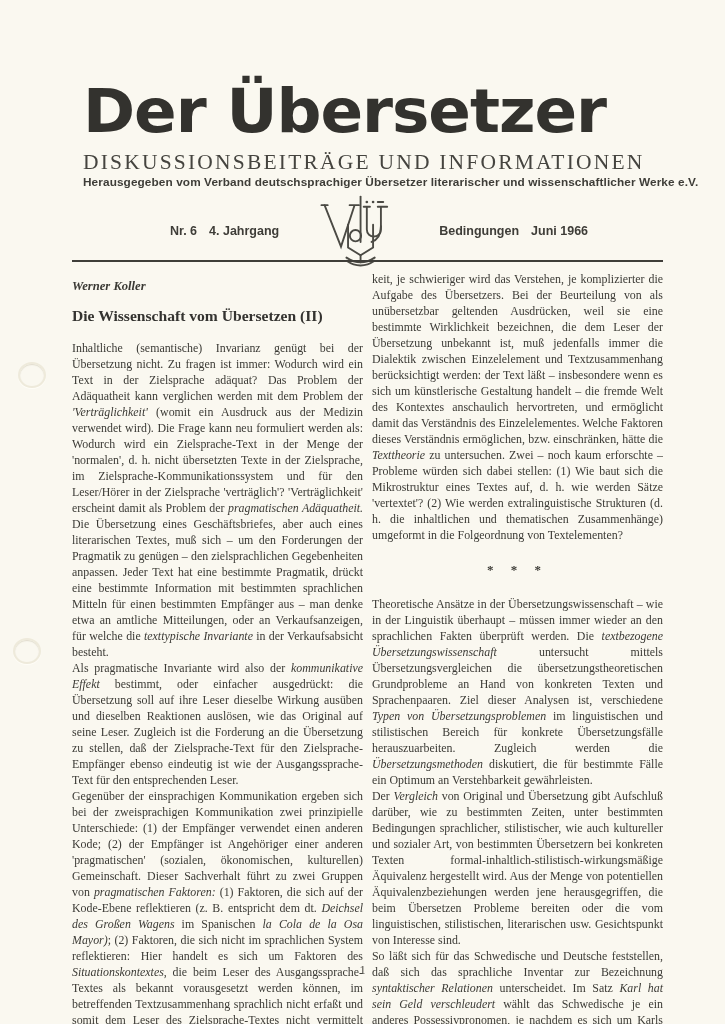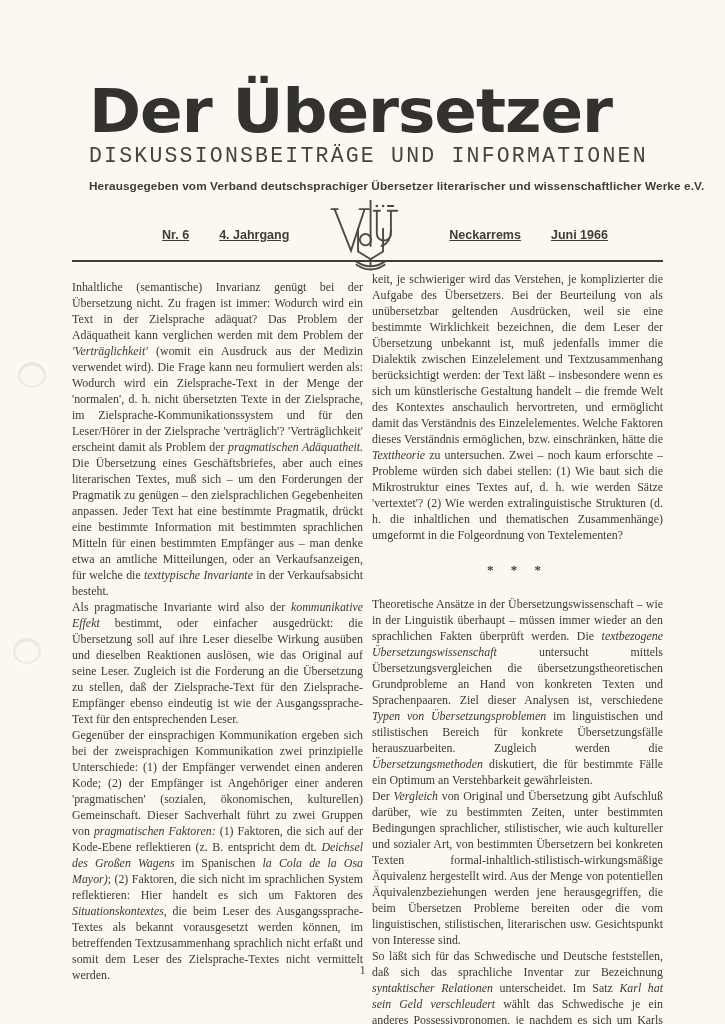--- a/index.html
+++ b/index.html
@@ -2,39 +2,39 @@
 <html lang="de"><head>
 <meta charset="utf-8">
 <style>
   html,body{margin:0;padding:0;}
   body{background:#e8e6df;font-family:"Liberation Serif",serif;}
   .page{
     position:relative;width:725px;height:1024px;margin:0 auto;
     background:#faf8f0;overflow:hidden;color:#3a3934;
   }
   
-  .masthead{position:absolute;left:89px;top:80px;width:592px;}
+  .masthead{position:absolute;left:83px;top:80px;width:592px;}
   .mast-title{
     font-family:"DejaVu Sans",sans-serif;font-weight:bold;
     font-size:61px;line-height:1;letter-spacing:-1px;color:#33322e;
     transform:scaleX(1.03);transform-origin:left center;white-space:nowrap;
   }
   .mast-subtitle{
-    font-family:Liberation Mono, monospace;font-size:21.5px;
-    letter-spacing:2.2px;color:#45443f;margin-top:3px;white-space:nowrap;
+    font-family:Liberation Serif, serif;font-size:21.5px;
+    letter-spacing:2.2px;color:#45443f;margin-top:9px;white-space:nowrap;
   }
   .mast-publisher{
     font-family:"Liberation Sans",sans-serif;font-size:11.8px;font-weight:bold;
-    color:#3e3d38;margin-top:11px;white-space:nowrap;letter-spacing:.1px;
+    color:#3e3d38;white-space:nowrap;letter-spacing:.1px;
   }
   .issue-row{
     margin-top:6px;display:flex;align-items:center;justify-content:center;
     font-family:"Liberation Sans",sans-serif;font-size:12.5px;font-weight:bold;color:#3e3d38;
   }
-  .issue-left,.issue-right{display:flex;gap:30px;white-space:nowrap;text-decoration:underline;}
+  .issue-left,.issue-right{display:flex;gap:12px;white-space:nowrap;}
   .issue-left{margin-right:36px;}
   .issue-right{margin-left:36px;}
   .logo-box{width:88px;height:72px;flex:0 0 auto;}
   .mast-rule{position:absolute;left:72px;width:591px;top:260px;height:2px;background:#3f3e39;}
   
   .col{position:absolute;width:291px;text-align:justify;}
   .col-left{left:72px;top:279px;}
   .col-right{left:372px;top:271px;}
   .byline{font-size:12.6px;font-weight:bold;font-style:italic;color:#3a3934;}
   .article-title{font-size:15.6px;font-weight:bold;color:#343330;margin:13px 0 15px;text-align:left;}
@@ -85,29 +85,31 @@
           <path d="M74,15 L86,15"></path>
           <path d="M60,16 L60,44 C60,56 78,56 78,44 L78,16"></path>
           <path d="M78,40 C78,52 72,58 66,60"></path>
 
           <path d="M34,80 C46,88 58,88 70,80"></path>
           <path d="M34,84 C46,92 58,92 70,84"></path>
           <path d="M52,77 L52,86"></path>
         </svg>
       </div>
       <div class="issue-right">
-        <span>Neckarrems</span>
+        <span>Bedingungen</span>
         <span>Juni 1966</span>
       </div>
     </div>
   </header>
 
   <div class="mast-rule"></div>
 
   <section class="col col-left">
+    <div class="byline">Werner Koller</div>
+    <h1 class="article-title">Die Wissenschaft vom Übersetzen (II)</h1>
     <div>
         <p class="body-p">Inhaltliche (semantische) Invarianz genügt bei der Übersetzung nicht. Zu fragen ist immer: Wodurch wird ein Text in der Zielsprache adäquat? Das Problem der Adäquatheit kann verglichen werden mit dem Problem der <i>'Verträglichkeit'</i> (womit ein Ausdruck aus der Medizin verwendet wird). Die Frage kann neu formuliert werden als: Wodurch wird ein Zielsprache-Text in der Menge der 'normalen', d. h. nicht übersetzten Texte in der Zielsprache, im Zielsprache-Kommunikationssystem und für den Leser/Hörer in der Zielsprache 'verträglich'? 'Verträglichkeit' erscheint damit als Problem der <i>pragmatischen Adäquatheit.</i> Die Übersetzung eines Geschäftsbriefes, aber auch eines literarischen Textes, muß sich – um den Forderungen der Pragmatik zu genügen – den zielsprachlichen Gegebenheiten anpassen. Jeder Text hat eine bestimmte Pragmatik, drückt eine bestimmte Information mit bestimmten sprachlichen Mitteln für einen bestimmten Empfänger aus – man denke etwa an amtliche Mitteilungen, oder an Verkaufsanzeigen, für welche die <i>texttypische Invariante</i> in der Verkaufsabsicht besteht.</p>
         <p class="body-p">Als pragmatische Invariante wird also der <i>kommunikative Effekt</i> bestimmt, oder einfacher ausgedrückt: die Übersetzung soll auf ihre Leser dieselbe Wirkung ausüben und dieselben Reaktionen auslösen, wie das Original auf seine Leser. Zugleich ist die Forderung an die Übersetzung zu stellen, daß der Zielsprache-Text für den Zielsprache-Empfänger ebenso eindeutig ist wie der Ausgangssprache-Text für den entsprechenden Leser.</p>
         <p class="body-p">Gegenüber der einsprachigen Kommunikation ergeben sich bei der zweisprachigen Kommunikation zwei prinzipielle Unterschiede: (1) der Empfänger verwendet einen anderen Kode; (2) der Empfänger ist Angehöriger einer anderen 'pragmatischen' (sozialen, ökonomischen, kulturellen) Gemeinschaft. Dieser Sachverhalt führt zu zwei Gruppen von <i>pragmatischen Faktoren:</i> (1) Faktoren, die sich auf der Kode-Ebene reflektieren (z. B. entspricht dem dt. <i>Deichsel des Großen Wagens</i> im Spanischen <i>la Cola de la Osa Mayor)</i>; (2) Faktoren, die sich nicht im sprachlichen System reflektieren: Hier handelt es sich um Faktoren des <i>Situationskontextes</i>, die beim Leser des Ausgangssprache-Textes als bekannt vorausgesetzt werden können, im betreffenden Textzusammenhang sprachlich nicht erfaßt und somit dem Leser des Zielsprache-Textes nicht vermittelt werden.</p>
       </div>
   </section>
 
   <section class="col col-right">
     <div>
         <p class="body-p">keit, je schwieriger wird das Verstehen, je komplizierter die Aufgabe des Übersetzers. Bei der Beurteilung von als unübersetzbar geltenden Ausdrücken, weil sie eine bestimmte Wirklichkeit bezeichnen, die dem Leser der Übersetzung unbekannt ist, muß jedenfalls immer die Dialektik zwischen Einzelelement und Textzusammenhang berücksichtigt werden: der Text läßt – insbesondere wenn es sich um künstlerische Gestaltung handelt – die fremde Welt des Kontextes anschaulich hervortreten, und ermöglicht damit das Verständnis des Einzelelementes. Welche Faktoren dieses Verständnis ermöglichen, bzw. einschränken, hätte die <i>Texttheorie</i> zu untersuchen. Zwei – noch kaum erforschte – Probleme würden sich dabei stellen: (1) Wie baut sich die Mikrostruktur eines Textes auf, d. h. wie werden Sätze 'vertextet'? (2) Wie werden extralinguistische Strukturen (d. h. die inhaltlichen und thematischen Zusammenhänge) umgeformt in die Folgeordnung von Textelementen?</p>

